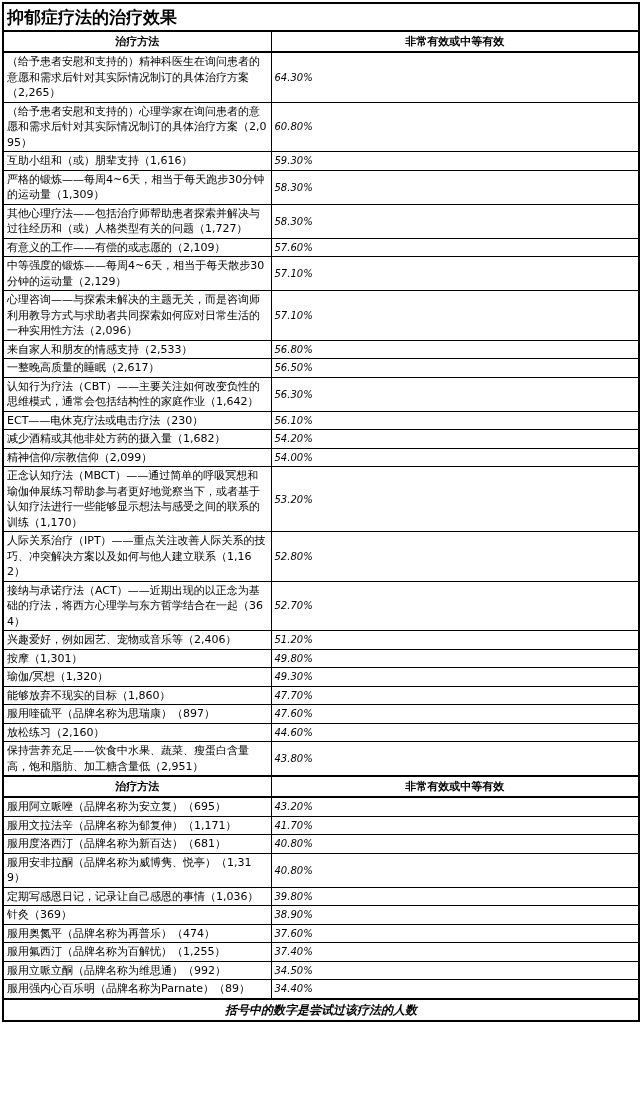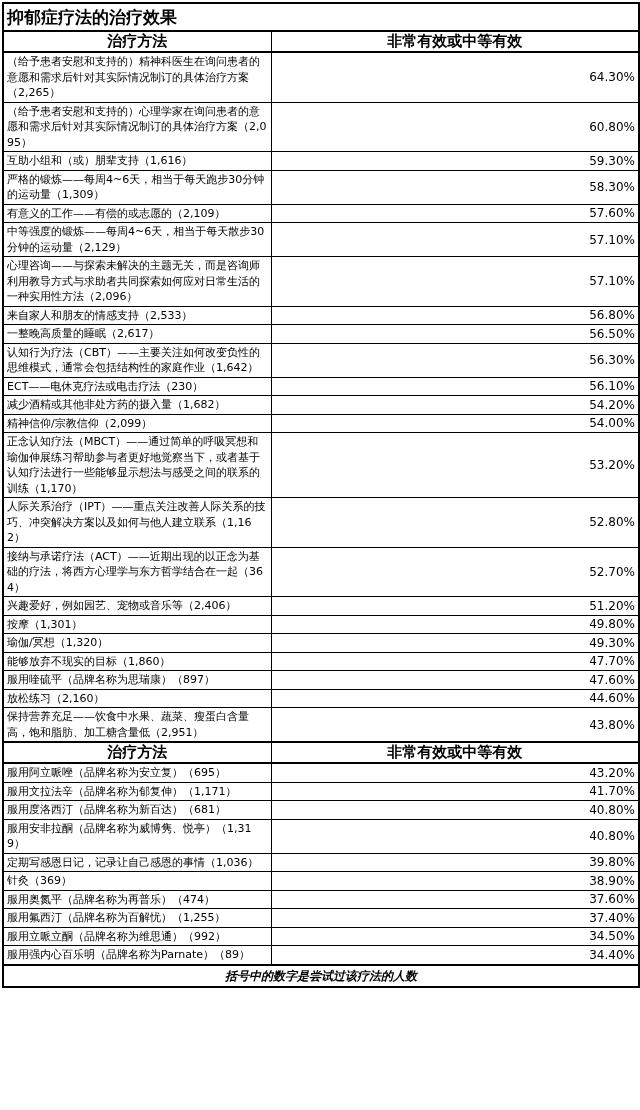--- a/index.html
+++ b/index.html
@@ -31,36 +31,37 @@
   .title-cell {
     text-align: left;
     font-weight: bold;
     font-size: 17px;
     line-height: 24px;
     border-bottom: 2px solid #000000 !important;
   }
   tr.header-row th {
     text-align: center;
     font-weight: bold;
-    font-size: 15px;
+    font-size: 11px;
     line-height: 17px;
     border-top: 2px solid #000000;
     border-bottom: 2px solid #000000;
   }
   col.method-col  { width: 268px; }
   col.value-col   { width: 368px; }
   td.method-cell {
     font-size: 11px;
     line-height: 15.5px;
     text-align: left;
     word-break: break-all;
   }
   td.value-cell {
-    font-size: 12px;
-    text-align: right;
+    font-size: 10px;
+    text-align: left;
+    font-style: italic;
   }
   tr.footer-row td {
     text-align: center;
     font-style: italic;
     font-size: 12px;
     line-height: 18px;
     border-top: 2px solid #000000;
     font-weight: bold;
   }
 </style>
@@ -92,20 +93,24 @@
         </tr>
         <tr>
           <td class="method-cell">互助小组和（或）朋辈支持（1,616）</td>
           <td class="value-cell">59.30%</td>
         </tr>
         <tr>
           <td class="method-cell">严格的锻炼——每周4~6天，相当于每天跑步30分钟的运动量（1,309）</td>
           <td class="value-cell">58.30%</td>
         </tr>
         <tr>
+          <td class="method-cell">其他心理疗法——包括治疗师帮助患者探索并解决与过往经历和（或）人格类型有关的问题（1,727）</td>
+          <td class="value-cell">58.30%</td>
+        </tr>
+        <tr>
           <td class="method-cell">有意义的工作——有偿的或志愿的（2,109）</td>
           <td class="value-cell">57.60%</td>
         </tr>
         <tr>
           <td class="method-cell">中等强度的锻炼——每周4~6天，相当于每天散步30分钟的运动量（2,129）</td>
           <td class="value-cell">57.10%</td>
         </tr>
         <tr>
           <td class="method-cell">心理咨询——与探索未解决的主题无关，而是咨询师利用教导方式与求助者共同探索如何应对日常生活的一种实用性方法（2,096）</td>
           <td class="value-cell">57.10%</td>

